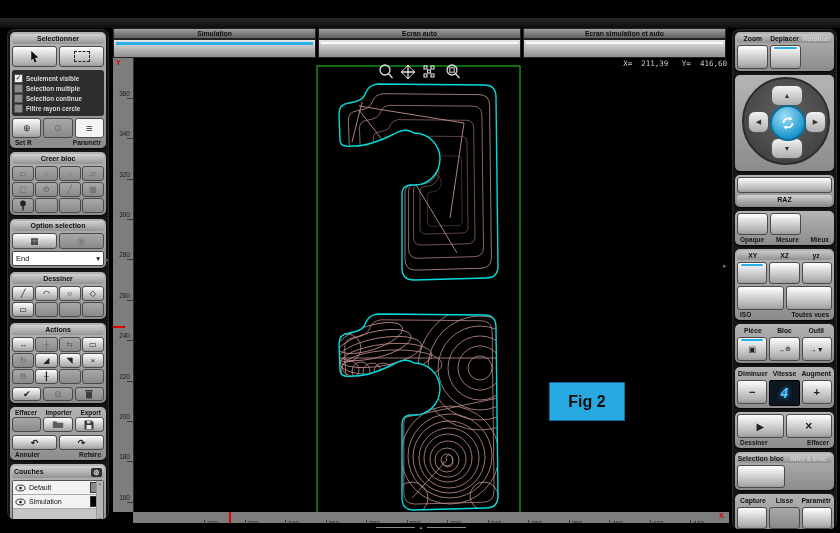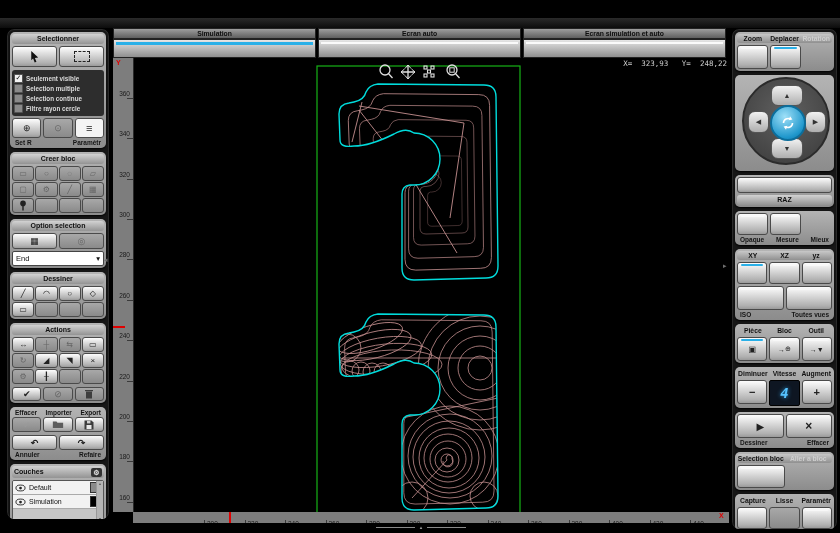--- a/index.html
+++ b/index.html
@@ -440,22 +440,23 @@
       </div>
   </div>
   <div class="abs hruler">
     
   <span class="hitem"><span>200</span></span><span class="hitem"><span>220</span></span><span class="hitem"><span>240</span></span><span class="hitem"><span>260</span></span><span class="hitem"><span>280</span></span><span class="hitem"><span>300</span></span><span class="hitem"><span>320</span></span><span class="hitem"><span>340</span></span><span class="hitem"><span>360</span></span><span class="hitem"><span>380</span></span><span class="hitem"><span>400</span></span><span class="hitem"><span>420</span></span><span class="hitem"><span>440</span></span></div>
   <div class="abs corner"></div>
   <div class="abs ymark"></div>
   <div class="abs xmark"></div>
   <div class="abs xaxis">X</div>
 
-  <div class="abs coords">X=  323,93   Y=  248,22</div>
-
+  <div class="abs coords">X=  211,39   Y=  416,60</div>
+
+  <div class="abs fig">Fig 2</div>
 
   <div class="abs edgearrow" style="left:104px;top:256px">◂</div>
   <div class="abs edgearrow" style="left:723px;top:262px">▸</div>
   <div class="abs handle">
     <span class="ln"></span>
       <span>▴</span>
       <span class="ln"></span>
   </div>
 
   <div class="abs panel rightpanel">

